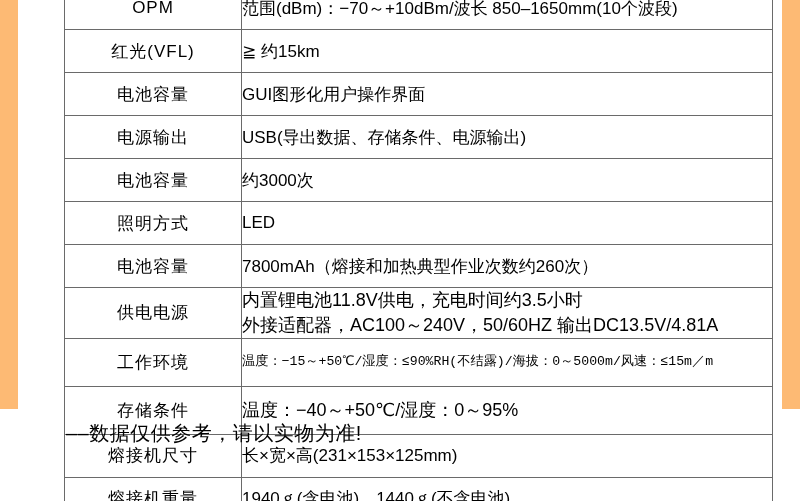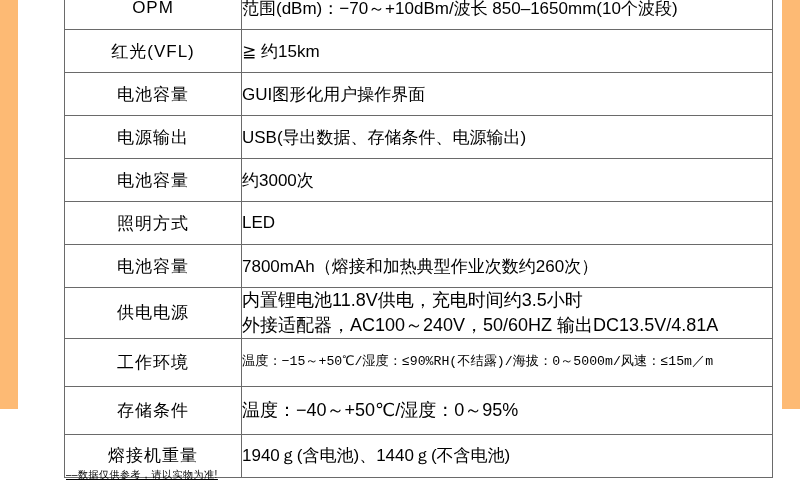--- a/index.html
+++ b/index.html
@@ -61,25 +61,24 @@
     line-height: 1.38;
   }
   .v-tiny {
     font-size: 13.2px;
     line-height: 1.35;
     font-family: Liberation Mono, monospace;
   }
   .note {
     position: absolute;
     left: 48px;
-    top: 468px;
-    font-size: 10px;
+    top: 420px;
+    font-size: 20px;
     color: #000;
     letter-spacing: 0.5px;
-    text-decoration: underline;
   }
   .row-tall {
     height: 48px;
     padding-left: 16px;
   }
 </style>
 </head>
 <body>
 
 <div class="page">
@@ -120,20 +119,24 @@
           </tr>
           <tr class="row-tall">
             <td class="cell-label">工作环境</td>
             <td class="cell-value v-tiny">温度：−15～+50℃/湿度：≤90%RH(不结露)/海拔：0～5000m/风速：≤15m／m</td>
           </tr>
           <tr class="row-tall">
             <td class="cell-label">存储条件</td>
             <td class="cell-value v-small">温度：−40～+50℃/湿度：0～95%</td>
           </tr>
           <tr>
+            <td class="cell-label">熔接机尺寸</td>
+            <td class="cell-value">长×宽×高(231×153×125mm)</td>
+          </tr>
+          <tr>
             <td class="cell-label">熔接机重量</td>
             <td class="cell-value">1940ｇ(含电池)、1440ｇ(不含电池)</td>
           </tr>
         </tbody>
     </table>
     <div class="note">––数据仅供参考，请以实物为准!</div>
   </div>
 </div>
 
 </body></html>

